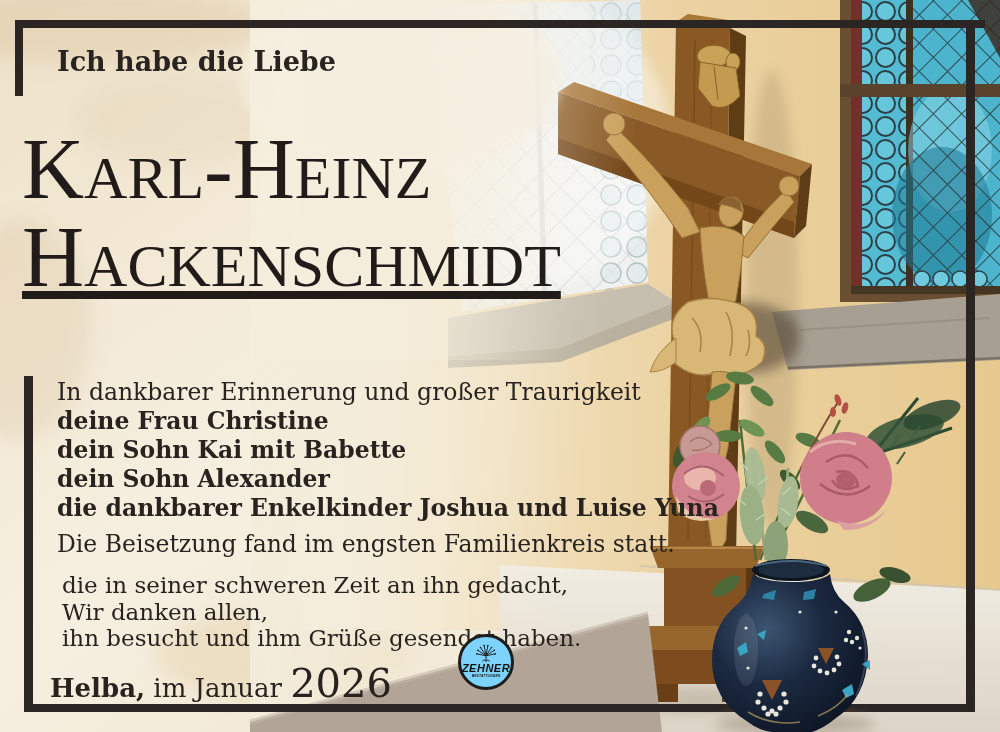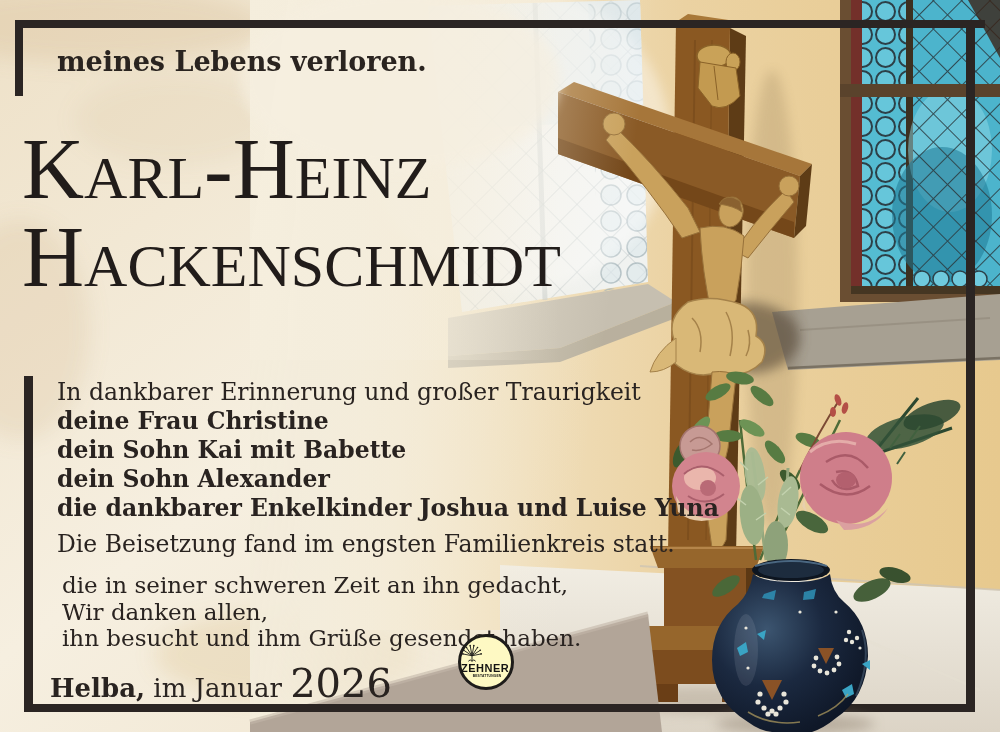--- a/index.html
+++ b/index.html
@@ -4,33 +4,33 @@
 <style>
   html,body{margin:0;padding:0;background:#888;}
   .stage{position:relative;width:1000px;height:732px;overflow:hidden;
          font-family:"DejaVu Serif",serif;color:#292320;}
   .bg{position:absolute;left:0;top:0;width:1000px;height:732px;z-index:0;}
   .txt{position:absolute;z-index:2;white-space:nowrap;}
   .quote{left:57px;top:45px;font-size:27px;font-weight:700;line-height:34px;color:#2a2420;}
   .bigname{position:absolute;left:22px;z-index:2;font-family:"Liberation Serif",serif;
            font-variant:small-caps;font-size:86px;line-height:1;color:#211c1a;white-space:nowrap;}
   .n1{top:126px;}
-  .n2{top:214px;}
+  .n2{top:214px;text-decoration:underline;}
   .dates{left:33px;top:308px;font-size:33px;}
   .dates .death{margin-left:30px;}
   .family{left:57px;top:378px;font-size:23.5px;line-height:29px;}
   .family div{white-space:nowrap;}
   .b{font-weight:700;}
   .burial{left:57px;top:530px;font-size:23.5px;}
   .thanks{left:62px;top:572px;font-size:23px;line-height:26.5px;}
   .closing{left:50px;top:660px;font-size:26px;}
   .closing .yr{font-size:40px;}
   .logo{position:absolute;left:458px;top:634px;width:56px;height:56px;z-index:3;
-        border-radius:50%;background:#fef9c3;border:3px solid #1e1c1a;box-sizing:border-box;
-        display:flex;flex-direction:column;align-items:flex-start;justify-content:center;}
+        border-radius:50%;background:#7dd3fc;border:3px solid #1e1c1a;box-sizing:border-box;
+        display:flex;flex-direction:column;align-items:center;justify-content:center;font-style:italic;}
   .logo-name{font-family:"Liberation Sans",sans-serif;font-weight:700;font-size:11px;
              letter-spacing:.5px;color:#151413;line-height:1;margin-top:1px;}
   .logo-sub{font-family:"Liberation Sans",sans-serif;font-weight:700;font-size:6px;
             letter-spacing:.3px;color:#151413;line-height:1;transform:scale(.55);transform-origin:center top;}
 </style>
 </head>
 <body>
 
 <div class="stage">
 
@@ -308,21 +308,21 @@
             <circle cx="836" cy="612" r="1.6"></circle>
         <circle cx="746" cy="628" r="1.6"></circle>
             <circle cx="860" cy="648" r="1.6"></circle>
       </g>
     </g>
     <ellipse cx="726" cy="586" rx="16" ry="7" transform="rotate(-35 726 586)" fill="#4a6838"></ellipse>
   </g>
 </svg>
 
   <div class="txt quote">
-    <div>meines Lebens verloren.</div>
+    <div>Ich habe die Liebe</div>
   </div>
 
   <div class="bigname n1">Karl-Heinz</div>
   <div class="bigname n2">Hackenschmidt</div>
 
 
   <div class="txt family">
     <div>In dankbarer Erinnerung und großer Traurigkeit</div>
     <div class="b">deine Frau Christine</div>
     <div class="b">dein Sohn Kai mit Babette</div>

